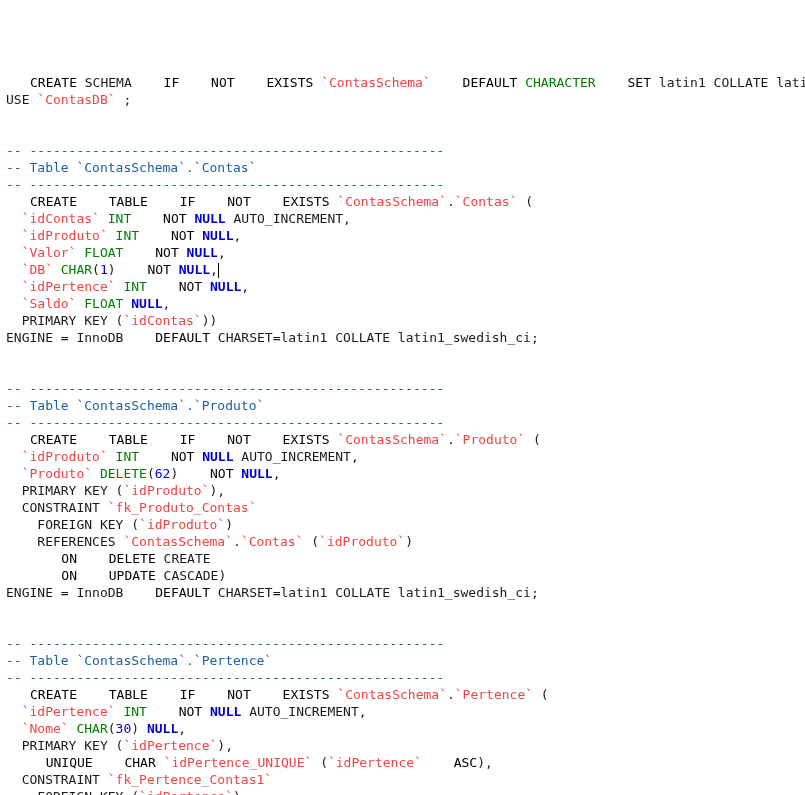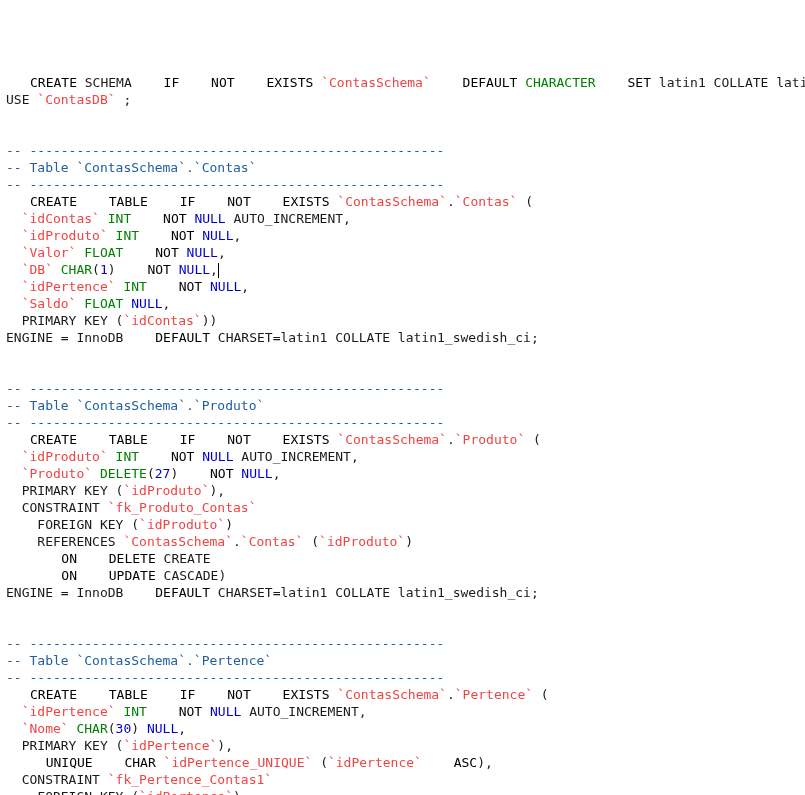--- a/index.html
+++ b/index.html
@@ -9,21 +9,21 @@
     font-family: "DejaVu Sans Mono", "Menlo", "Consolas", monospace;
     font-size: 13px;
     line-height: 17px;
     color: #1a1a1a;
     white-space: pre;
     width: 805px;
     box-sizing: border-box;
   }
   .kw-red { color: #000000; font-weight: normal; margin-left: 24px; }
   .kw-green { color: #008000; font-weight: normal; }
-  .kw-blue { color: #0000cc; font-weight: normal; }
+  .kw-blue { color: #0000cc; font-weight: bold; }
   .backtick { color: #ef4444; }
   .num { color: #0000cc; }
   .comment { color: #2060a0; }
   .plain { color: #1a1a1a; }
   .cursor {
     display: inline-block;
     width: 0;
     height: 15px;
     border-left: 1px solid #000;
     vertical-align: text-top;
@@ -52,21 +52,21 @@
 <span class="plain">  </span><span class="backtick">`Saldo`</span><span class="plain"> </span><span class="kw-green">FLOAT</span><span class="plain"> </span><span class="kw-blue">NULL</span><span class="plain">,</span>
 <span class="plain">  PRIMARY KEY (</span><span class="backtick">`idContas`</span><span class="plain">))</span>
 <span class="plain">ENGINE = InnoDB </span><span class="kw-red">DEFAULT</span><span class="plain"> CHARSET=latin1 COLLATE latin1_swedish_ci;</span>
 
 
 <span class="comment">-- -----------------------------------------------------</span>
 <span class="comment">-- Table `ContasSchema`.`Produto`</span>
 <span class="comment">-- -----------------------------------------------------</span>
 <span class="kw-red">CREATE</span><span class="plain"> </span><span class="kw-red">TABLE</span><span class="plain"> </span><span class="kw-red">IF</span><span class="plain"> </span><span class="kw-red">NOT</span><span class="plain"> </span><span class="kw-red">EXISTS</span><span class="plain"> </span><span class="backtick">`ContasSchema`</span><span class="plain">.</span><span class="backtick">`Produto`</span><span class="plain"> (</span>
 <span class="plain">  </span><span class="backtick">`idProduto`</span><span class="plain"> </span><span class="kw-green">INT</span><span class="plain"> </span><span class="kw-red">NOT</span><span class="plain"> </span><span class="kw-blue">NULL</span><span class="plain"> AUTO_INCREMENT,</span>
-<span class="plain">  </span><span class="backtick">`Produto`</span><span class="plain"> </span><span class="kw-green">DELETE</span><span class="plain">(</span><span class="num">27</span><span class="plain">) </span><span class="kw-red">NOT</span><span class="plain"> </span><span class="kw-blue">NULL</span><span class="plain">,</span>
+<span class="plain">  </span><span class="backtick">`Produto`</span><span class="plain"> </span><span class="kw-green">DELETE</span><span class="plain">(</span><span class="num">62</span><span class="plain">) </span><span class="kw-red">NOT</span><span class="plain"> </span><span class="kw-blue">NULL</span><span class="plain">,</span>
 <span class="plain">  PRIMARY KEY (</span><span class="backtick">`idProduto`</span><span class="plain">),</span>
 <span class="plain">  CONSTRAINT </span><span class="backtick">`fk_Produto_Contas`</span>
 <span class="plain">    FOREIGN KEY (</span><span class="backtick">`idProduto`</span><span class="plain">)</span>
 <span class="plain">    REFERENCES </span><span class="backtick">`ContasSchema`</span><span class="plain">.</span><span class="backtick">`Contas`</span><span class="plain"> (</span><span class="backtick">`idProduto`</span><span class="plain">)</span>
 <span class="plain">    </span><span class="kw-red">ON</span><span class="plain"> </span><span class="kw-red">DELETE</span><span class="plain"> CREATE</span>
 <span class="plain">    </span><span class="kw-red">ON</span><span class="plain"> </span><span class="kw-red">UPDATE</span><span class="plain"> CASCADE)</span>
 <span class="plain">ENGINE = InnoDB </span><span class="kw-red">DEFAULT</span><span class="plain"> CHARSET=latin1 COLLATE latin1_swedish_ci;</span>
 
 
 <span class="comment">-- -----------------------------------------------------</span>

